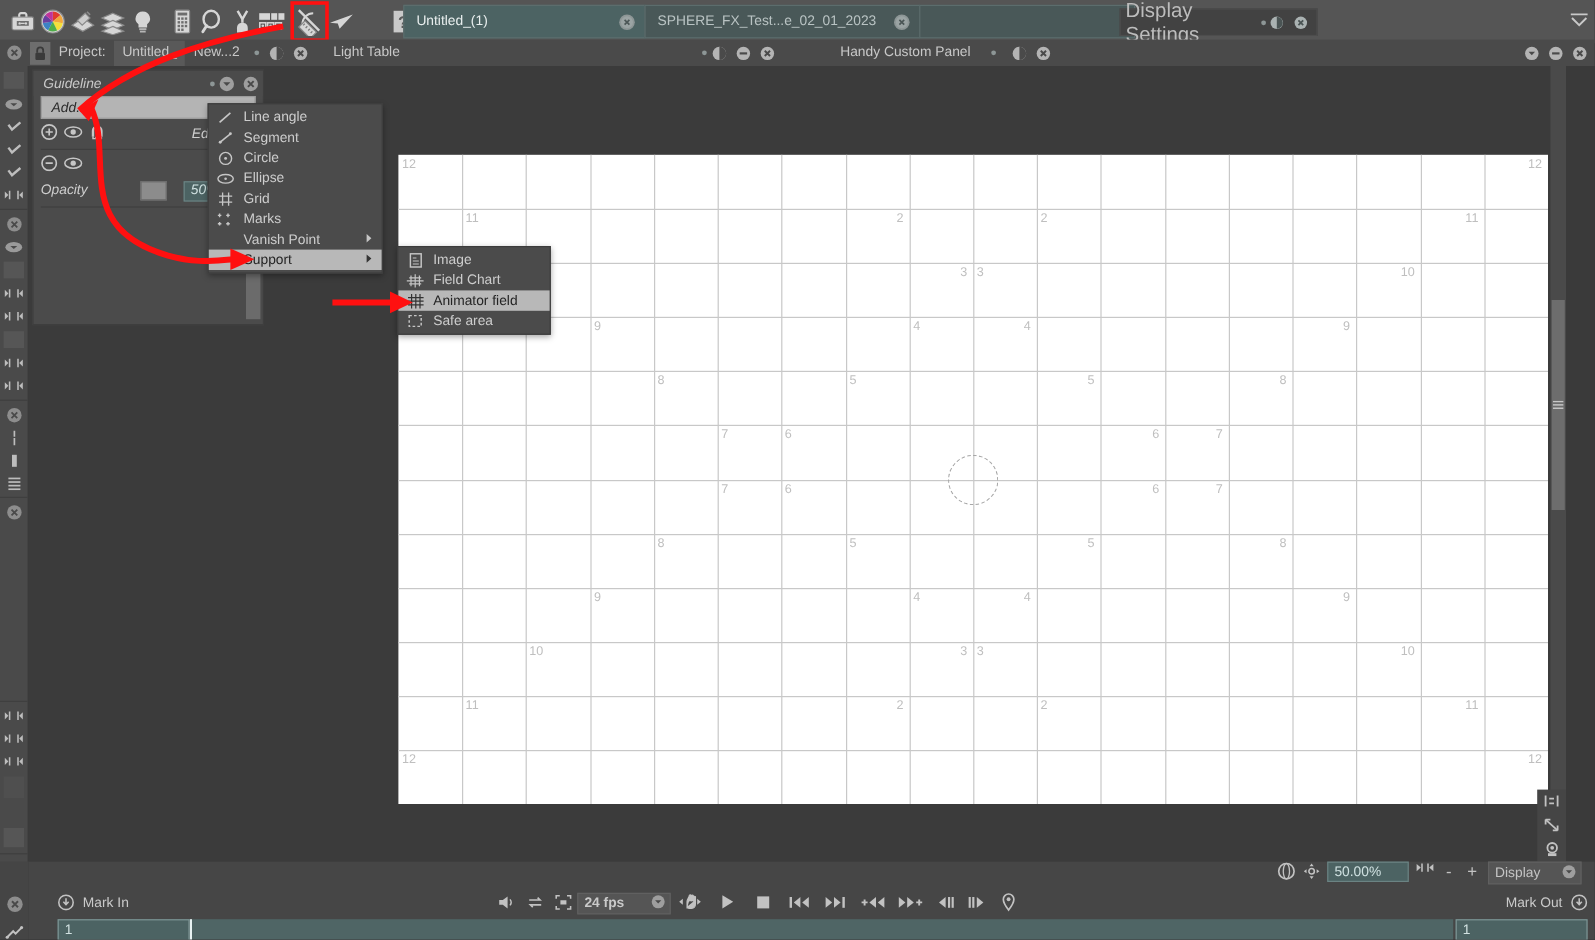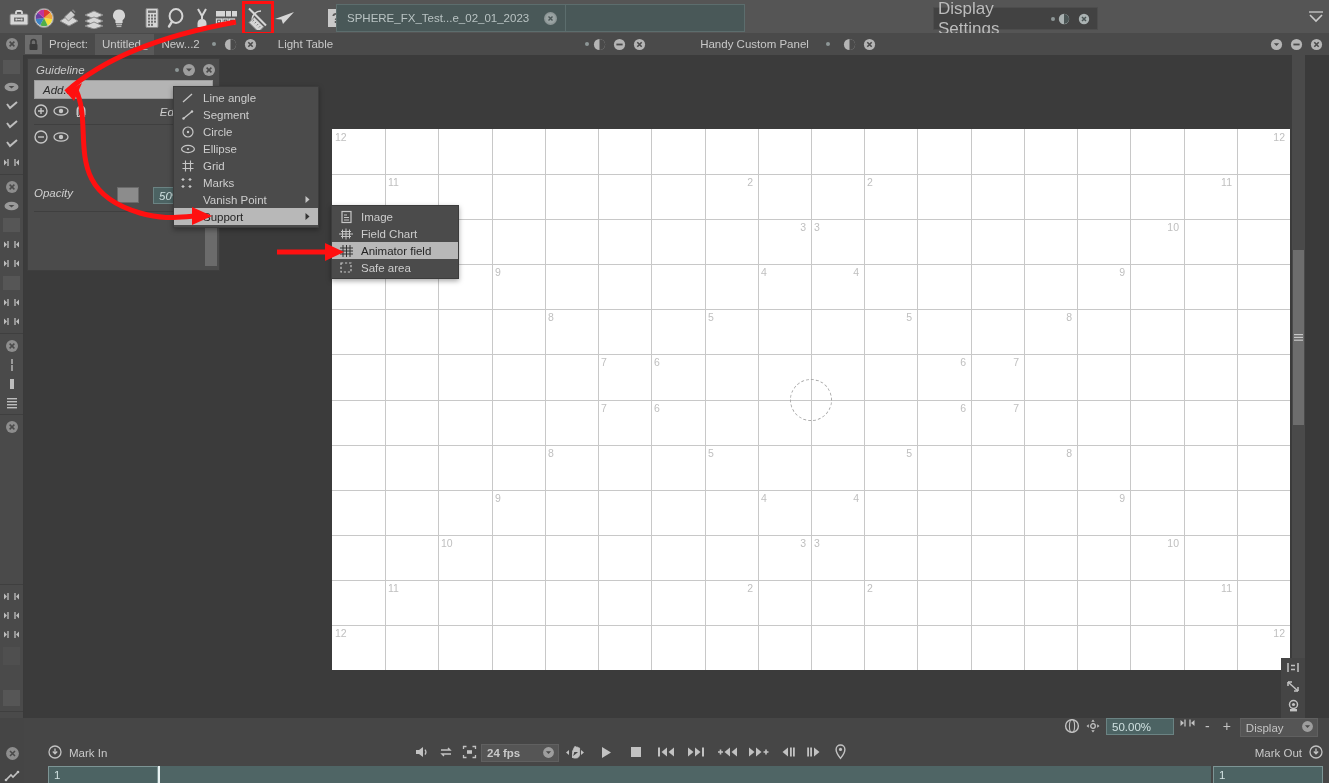--- a/index.html
+++ b/index.html
@@ -107,21 +107,21 @@
     height: 19px; background: #b4b4b4; color: #2c2c2c; font-size: 11.5px;
     display: flex; align-items: center; padding-left: 8px;
     border: 1px solid #9c9c9c; margin-bottom: 2px;
   }
   .gp-row {
     height: 21px; display: flex; align-items: center; gap: 5px;
     font-size: 11.5px; color: #cfcfcf;
   }
   .gp-row .rtext { margin-left: auto; padding-right: 2px; }
   .gp-sep { height: 1px; background: #3f3f3f; margin: 2px 0; }
-  .op-row { height: 22px; display: flex; align-items: flex-start; gap: 14px; margin-top: 39px; }
+  .op-row { height: 22px; display: flex; align-items: center; gap: 14px; }
   .op-label { font-size: 11.5px; color: #cfcfcf; }
   .swatch { width: 22px; height: 16px; background: #8c8c8c; border: 1px solid #6a6a6a; }
   .op-field {
     width: 60px; height: 17px; background: #4c6363; border: 1px solid #6b8383;
     color: #cfe0e0; font-size: 11.5px; display: flex; align-items: center; padding-left: 5px;
   }
   .gp-scroll {
     position: absolute; right: 2px; bottom: 4px; width: 12px; height: 40px;
     background: #6b6b6b;
   }
@@ -394,20 +394,29 @@
 
     <div class="tb-right">
       <svg width="18" height="16" viewBox="0 0 18 16">
           <path d="M3 5l6 6 6-6" fill="none" stroke="#c9c9c9" stroke-width="1.6"></path>
           <path d="M2 2h14" stroke="#c9c9c9" stroke-width="1.3"></path>
         </svg>
     </div>
   </div>
 
   <div class="tabbar">
+    <div class="room-tab active" style="width:202px">
+      <span class="lbl">Untitled_(1)</span>
+      <span class="xbtn">
+        <svg width="11" height="11" viewBox="0 0 11 11">
+            <circle cx="5.5" cy="5.5" r="5" fill="#9aa3a3"></circle>
+            <path d="M3.5 3.5l4 4M7.5 3.5l-4 4" stroke="#4b5656" stroke-width="1.4"></path>
+          </svg>
+      </span>
+    </div>
     <div class="room-tab inactive" style="width:230px">
       <span class="lbl">SPHERE_FX_Test...e_02_01_2023</span>
       <span class="xbtn">
         <svg width="11" height="11" viewBox="0 0 11 11">
             <circle cx="5.5" cy="5.5" r="5" fill="#9aa3a3"></circle>
             <path d="M3.5 3.5l4 4M7.5 3.5l-4 4" stroke="#4b5656" stroke-width="1.4"></path>
           </svg>
       </span>
     </div>
     <div class="room-tab inactive" style="width:175px">

